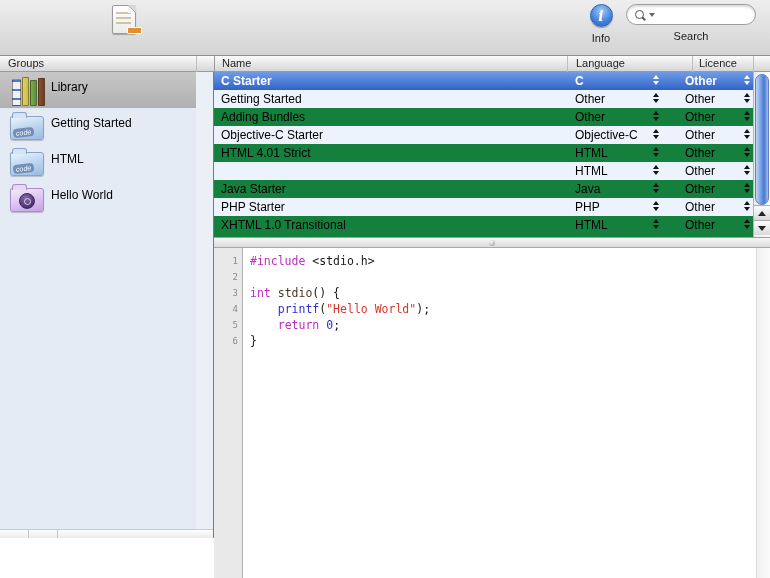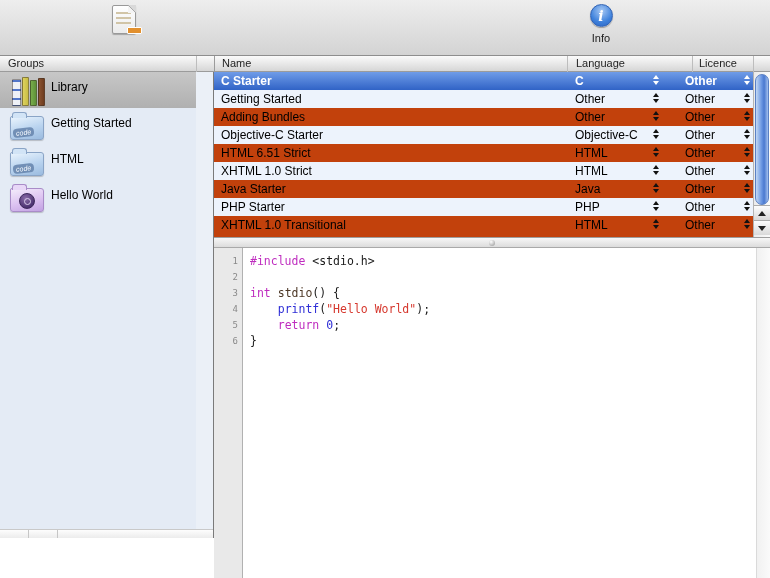--- a/index.html
+++ b/index.html
@@ -129,21 +129,21 @@
     content:""; position:absolute; left:4px; top:4px; width:5px; height:5px;
     border-radius:50%; border:1.5px solid #d9cdea;
   }
   .side-bottom-bar {
     position:absolute; left:0; bottom:0; width:213px; height:9px;
     background:linear-gradient(#fdfdfd,#ececec); border-top:1px solid #c9c9c9; display:flex;
   }
   .mini-btn { width:29px; height:100%; border-right:1px solid #c6c6c6; }
 
   
-  .table { position:absolute; left:214px; top:72px; width:556px; height:165px; overflow:hidden; background:#c2410c; font-size:12px; }
+  .table { position:absolute; left:214px; top:72px; width:556px; height:165px; overflow:hidden; background:#15803d; font-size:12px; }
   .trow { position:relative; height:18px; line-height:18px; color:#000; cursor:default; }
   .trow.alt { background:var(--c-rowalt); }
   .trow.selected { background:linear-gradient(var(--c-seltop),var(--c-selbot)); color:#fff; font-weight:bold; }
   .cell-name { position:absolute; left:7px; width:340px; overflow:hidden; white-space:nowrap; }
   .val-lang { position:absolute; left:361px; white-space:nowrap; }
   .val-lic  { position:absolute; left:471px; white-space:nowrap; }
   .stepper { position:absolute; top:3px; display:flex; flex-direction:column; align-items:center; gap:2px; width:8px; cursor:default; }
   .st-lang { left:438px; }
   .st-lic  { left:529px; }
   .stepper i { display:block; width:0; height:0; border-left:3px solid transparent; border-right:3px solid transparent; }
@@ -204,20 +204,28 @@
         <span class="page"></span>
         <span class="doc-lines"></span>
         <span class="fold"></span>
         <span class="badge-minus"></span>
       </span>
       <span class="tb-label">Delete Snippet</span>
     </div>
     <div class="tb-item" id="tb-info">
       <span class="info-circle">i</span>
       <span class="tb-label">Info</span>
+    </div>
+    <div class="tb-item" id="tb-search">
+      <span class="search-field">
+        <span class="mag"></span>
+        <span class="mag-arrow"></span>
+        <input value="" style="">
+      </span>
+      <span class="tb-label">Search</span>
     </div>
   </div>
 
   <div class="header-row">
     <div class="hcell hc-groups">Groups</div>
     <div class="hcell hc-cap1"></div>
     <div class="hcell hc-name">Name</div>
     <div class="hcell hc-lang">Language</div>
     <div class="hcell hc-lic">Licence</div>
     <div class="hcell hc-cap2"></div>
@@ -315,34 +323,33 @@
           <i class="up"></i>
           <i class="dn"></i>
         </span>
         <span class="val-lic">Other</span>
         <span class="stepper st-lic">
           <i class="up"></i>
           <i class="dn"></i>
         </span>
       </div>
       <div class="trow">
-        <span class="cell-name">HTML 6.51 Strict</span>
+        <span class="cell-name">HTML 4.01 Strict</span>
         <span class="val-lang">HTML</span>
         <span class="stepper st-lang">
           <i class="up"></i>
           <i class="dn"></i>
         </span>
         <span class="val-lic">Other</span>
         <span class="stepper st-lic">
           <i class="up"></i>
           <i class="dn"></i>
         </span>
       </div>
       <div class="trow alt">
-        <span class="cell-name">XHTML 1.0 Strict</span>
         <span class="val-lang">HTML</span>
         <span class="stepper st-lang">
           <i class="up"></i>
           <i class="dn"></i>
         </span>
         <span class="val-lic">Other</span>
         <span class="stepper st-lic">
           <i class="up"></i>
           <i class="dn"></i>
         </span>

